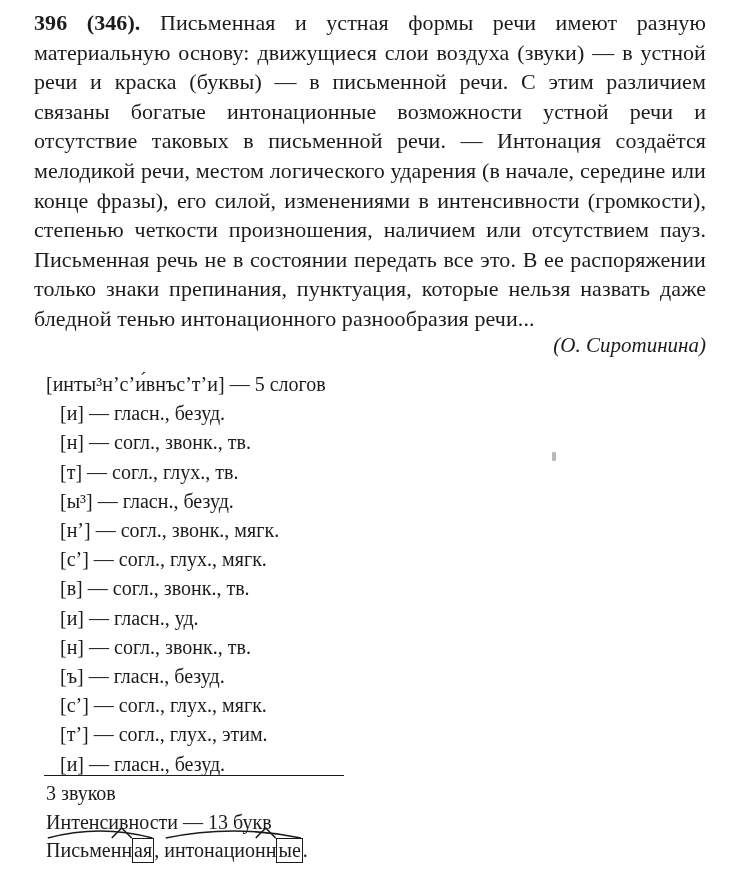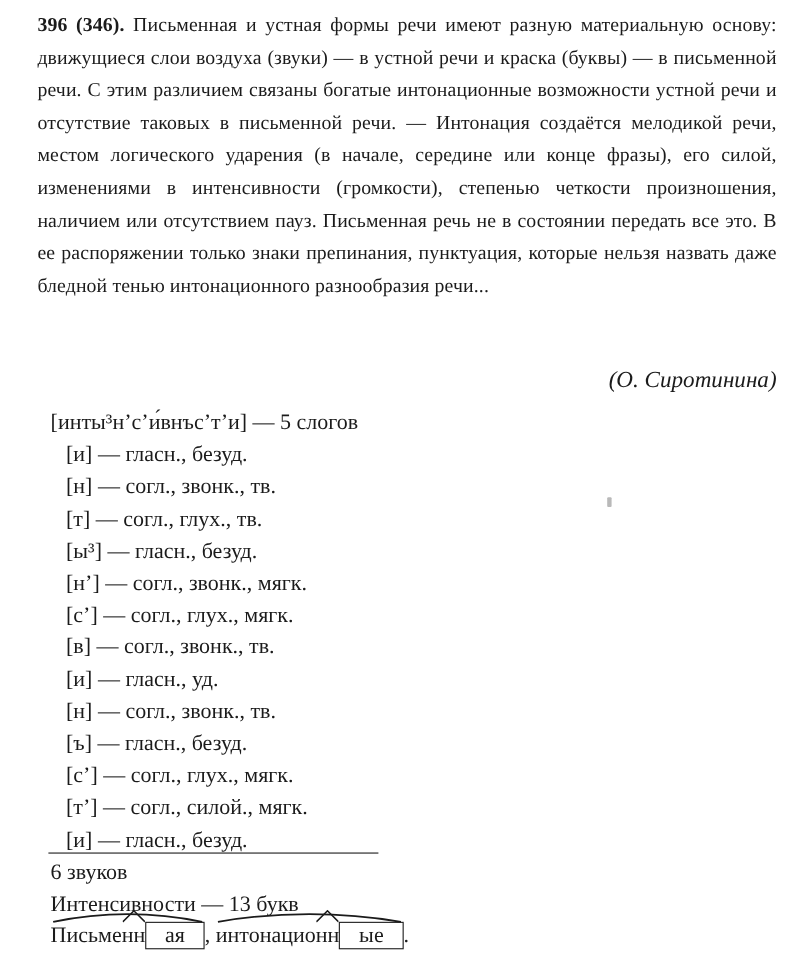--- a/index.html
+++ b/index.html
@@ -22,21 +22,21 @@
     padding: 0;
     box-sizing: border-box;
   }
 
   
   .exercise {
     position: absolute;
     left: 34px;
     top: 8px;
     width: 672px;
-    font-size: 18px;
+    font-size: 22px;
     line-height: 29.6px;
     text-align: justify;
     text-justify: inter-word;
     letter-spacing: 0.1px;
   }
   .exercise .num {
     font-weight: bold;
   }
 
   
@@ -103,21 +103,21 @@
     pointer-events: none;
   }
   .suffix-hat {
     position: absolute;
     top: -12px;
     height: 12px;
     pointer-events: none;
   }
   .ending-box {
     border: 1.4px solid #1b1b1b;
-    padding: 0 17px;
+    padding: 0 1px;
     display: inline-block;
   }
   .mark-dot {
     position: absolute;
     width: 3px;
     height: 3px;
     background: #8c8c8c;
     border-radius: 50%;
   }
   .speck-1 { right: 174px; top: 452px; width: 4px; height: 9px; background: #b9b9b9; border-radius: 1px; }
@@ -140,28 +140,28 @@
     <div class="row">[н] — согл., звонк., тв.</div>
     <div class="row">[т] — согл., глух., тв.</div>
     <div class="row">[ы³] — гласн., безуд.</div>
     <div class="row">[н’] — согл., звонк., мягк.</div>
     <div class="row">[с’] — согл., глух., мягк.</div>
     <div class="row">[в] — согл., звонк., тв.</div>
     <div class="row">[и] — гласн., уд.</div>
     <div class="row">[н] — согл., звонк., тв.</div>
     <div class="row">[ъ] — гласн., безуд.</div>
     <div class="row">[с’] — согл., глух., мягк.</div>
-    <div class="row">[т’] — согл., силой., мягк.</div>
+    <div class="row">[т’] — согл., глух., этим.</div>
     <div class="row">[и] — гласн., безуд.</div>
   </div>
 
   <div class="rule"></div>
 
   <div class="totals">
-    <div>6 звуков</div>
+    <div>3 звуков</div>
     <div>Интенсивности — 13 букв</div>
   </div>
 
   <div class="morph">
     <span class="morph-word">
       <svg class="root-arc" viewBox="0 0 120 12" preserveAspectRatio="none">
         <path d="M2 11 Q 60 -3 118 11" fill="none" stroke="#1b1b1b" stroke-width="1.6"></path>
       </svg>
       <span>Письме</span><span class="morph-word"><svg class="suffix-hat" style="left:0;width:100%;" viewBox="0 0 30 12" preserveAspectRatio="none">
             <path d="M1 11 L 15 1 L 29 11" fill="none" stroke="#1b1b1b" stroke-width="1.6"></path>

